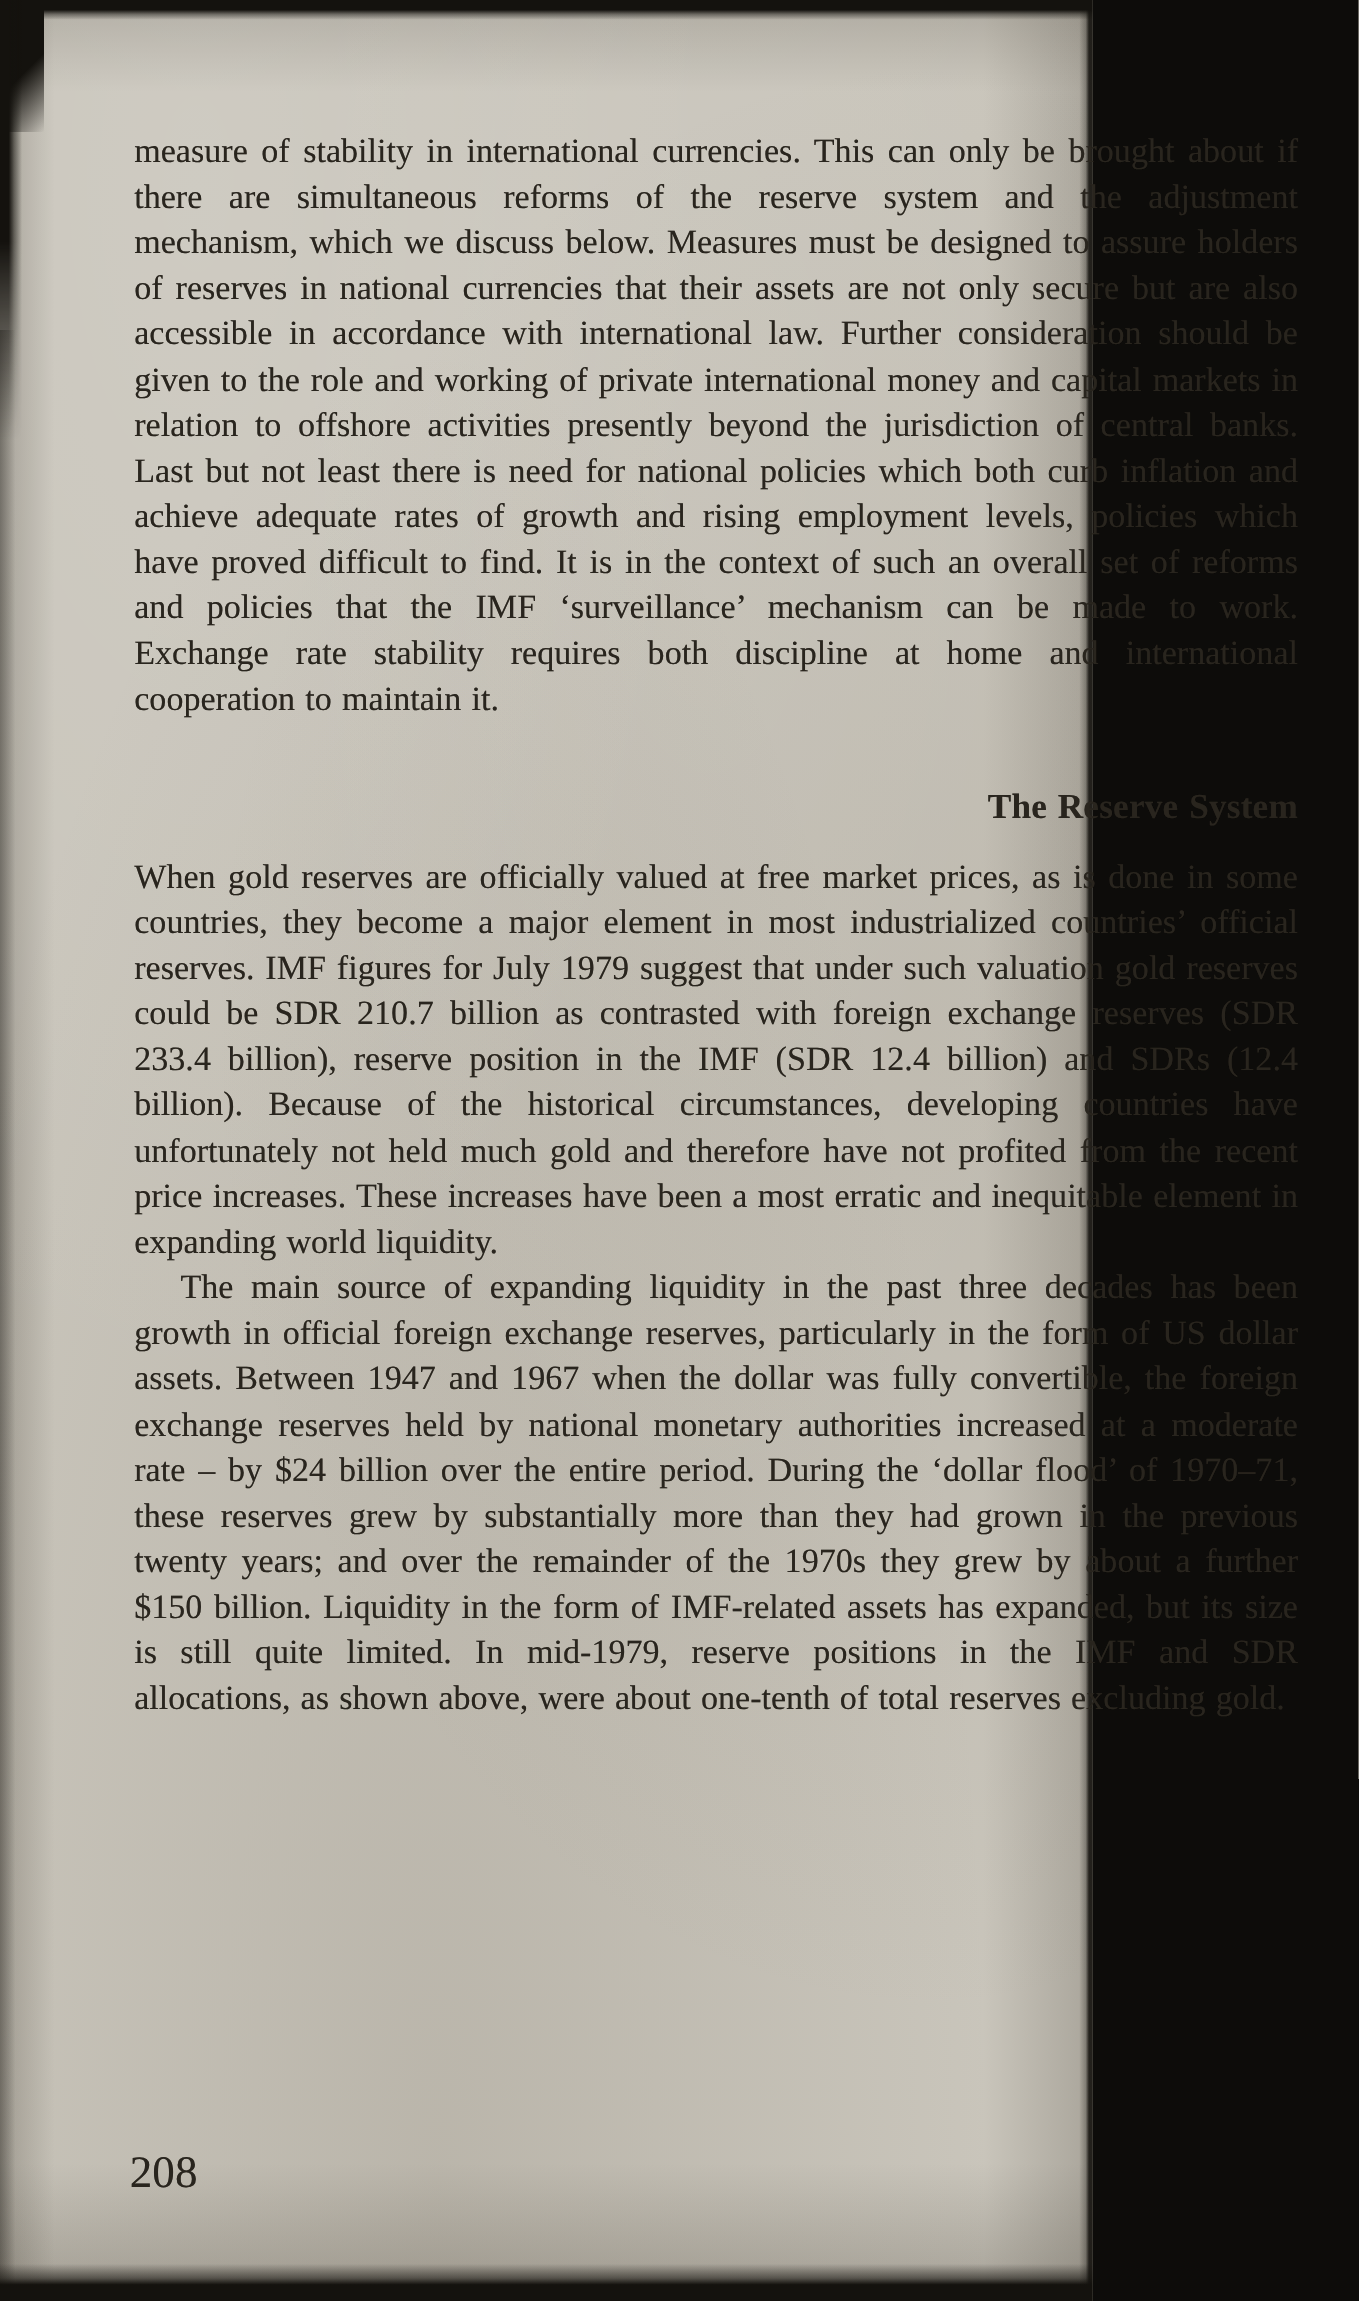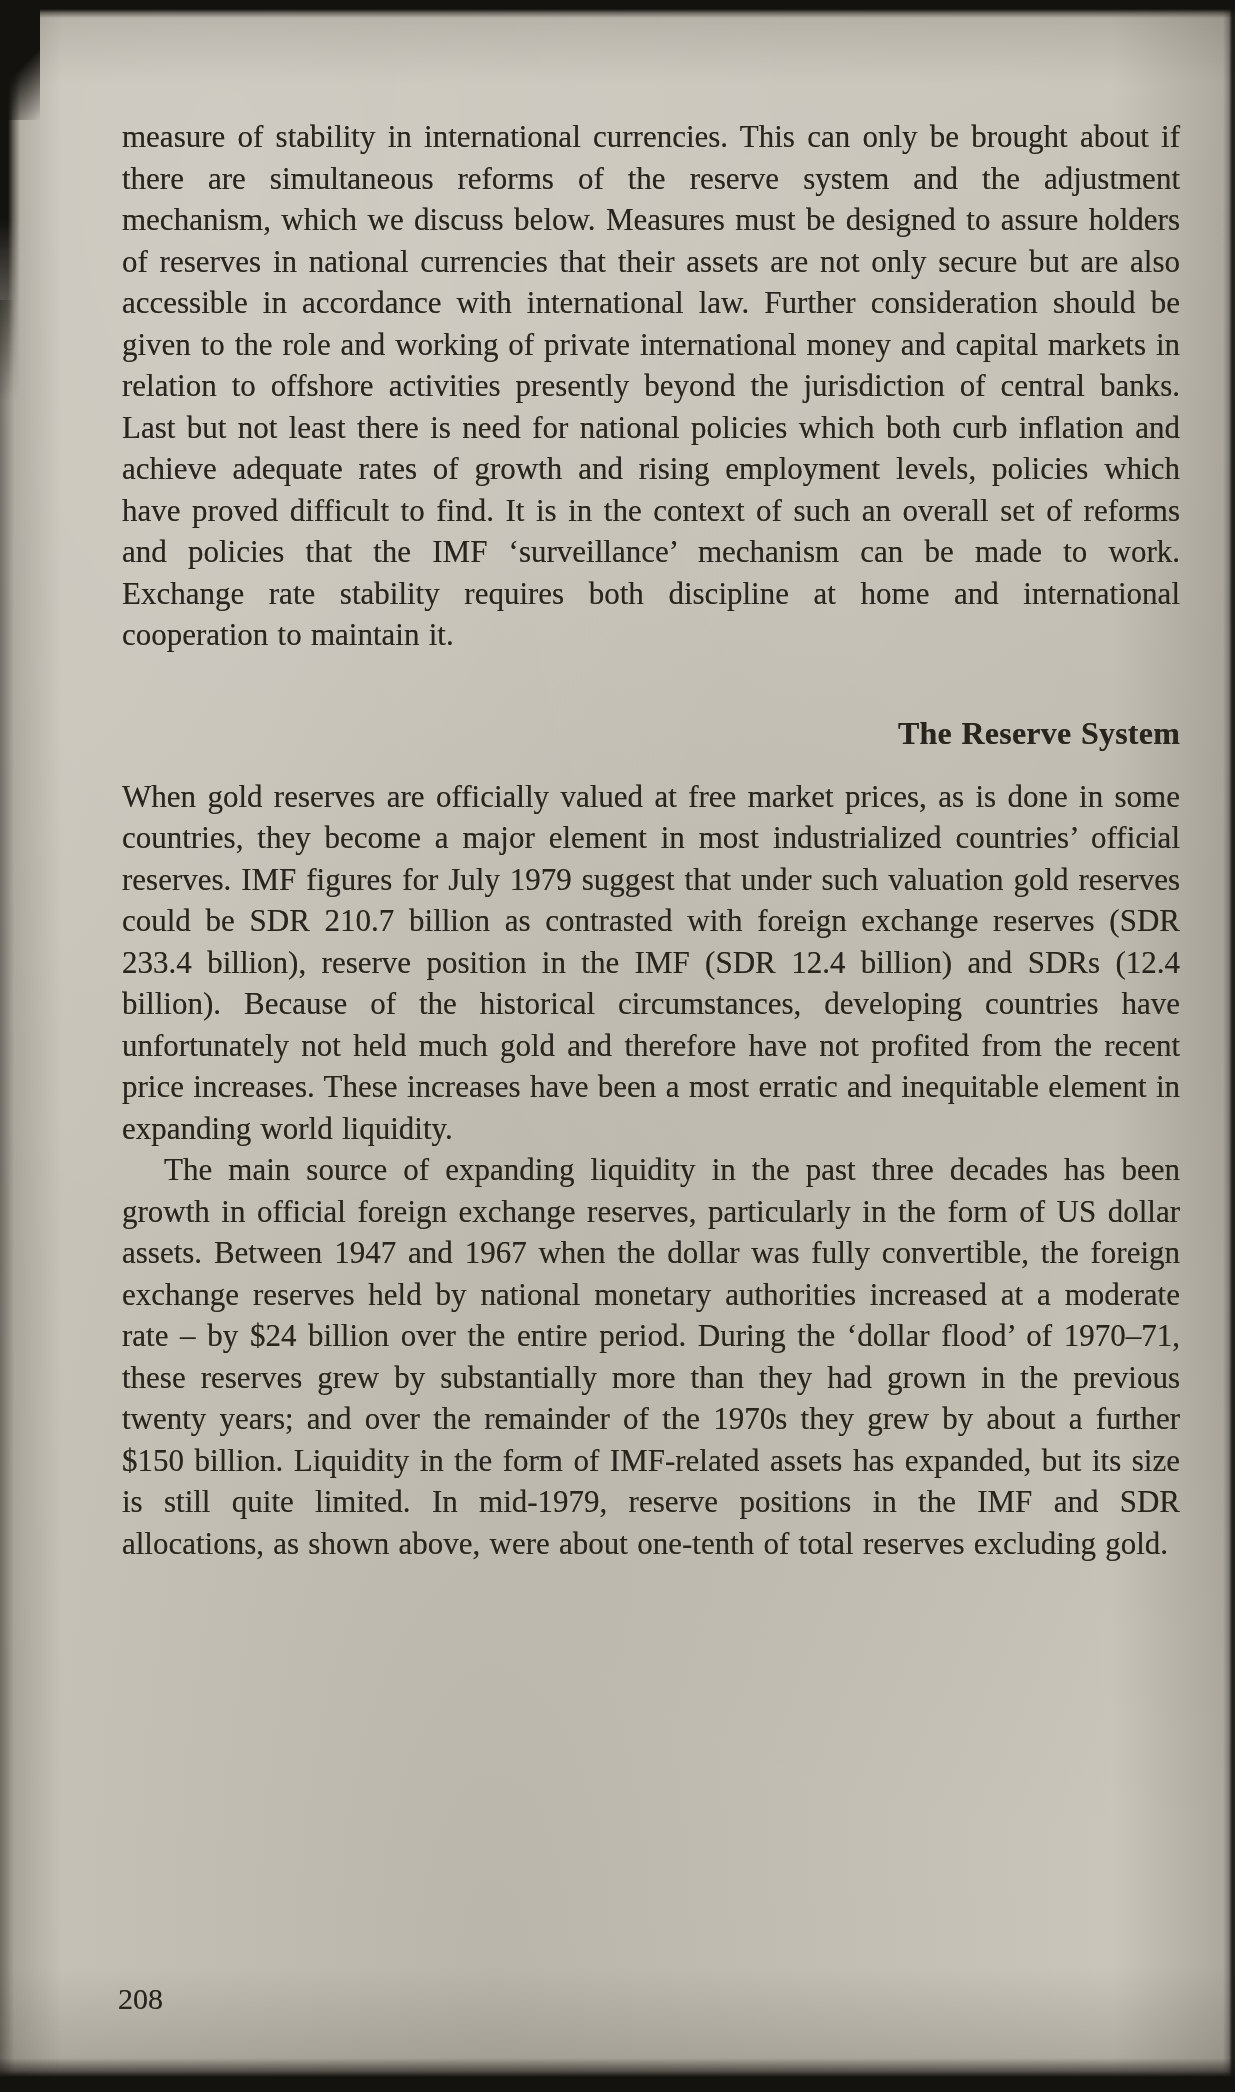--- a/index.html
+++ b/index.html
@@ -7,21 +7,21 @@
     width: 1235px;
     height: 2092px;
     background: #0d0c0a;
     overflow: hidden;
     font-family: "Liberation Serif", "DejaVu Serif", serif;
   }
 
   
   .scan-root {
     position: relative;
-    width: 1235px;
+    width: 993px;
     height: 2092px;
     background:
       radial-gradient(ellipse at 18% 8%,  rgba(255,255,255,0.10), transparent 42%),
       radial-gradient(ellipse at 85% 45%, rgba(115,106,90,0.12), transparent 55%),
       radial-gradient(ellipse at 40% 95%, rgba(108,99,84,0.16),  transparent 60%),
       radial-gradient(ellipse at 65% 20%, rgba(255,255,255,0.06), transparent 45%),
       linear-gradient(90deg, rgba(58,52,42,0.28) 0%, rgba(58,52,42,0) 5%,
                              rgba(0,0,0,0) 90%, rgba(58,52,42,0.22) 100%),
       linear-gradient(180deg, rgba(58,52,42,0.20) 0%, rgba(58,52,42,0) 4%,
                              rgba(0,0,0,0) 94%, rgba(58,52,42,0.25) 100%),
@@ -81,23 +81,22 @@
     line-height: 42px;
     font-weight: 700;
     text-align: right;
     letter-spacing: 0.2px;
   }
   .page-number {
     position: absolute;
     left: 118px;
     top: 1950px;
     color: #29251e;
-    font-size: 30px;
+    font-size: 41px;
     text-shadow: 0 0 0.5px rgba(41,37,30,0.55);
-    margin-top: 32px;
   }
 </style>
 </head>
 <body>
 
 <div class="scan-root">
 
   <div class="edge-top"></div>
   <div class="corner-tl"></div>
   <div class="edge-left"></div>

